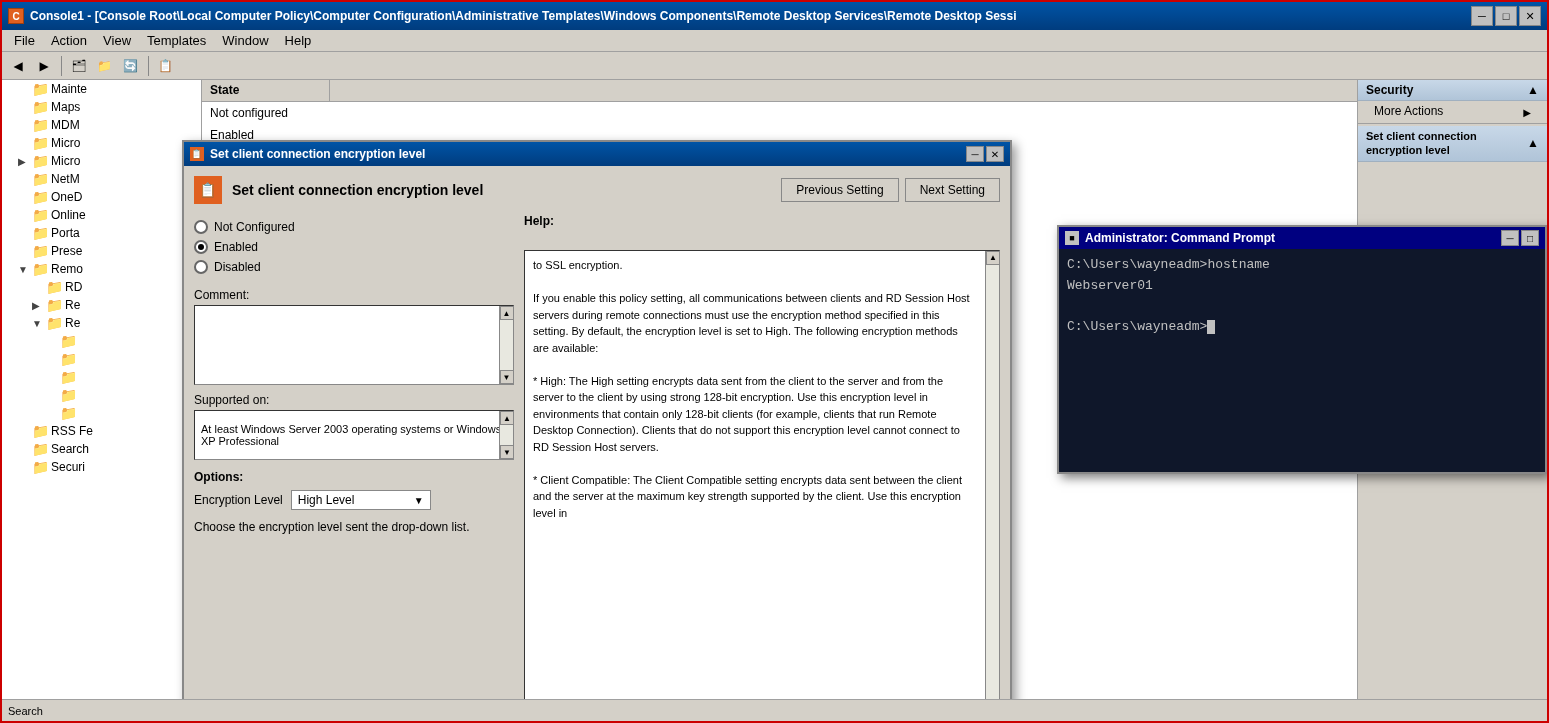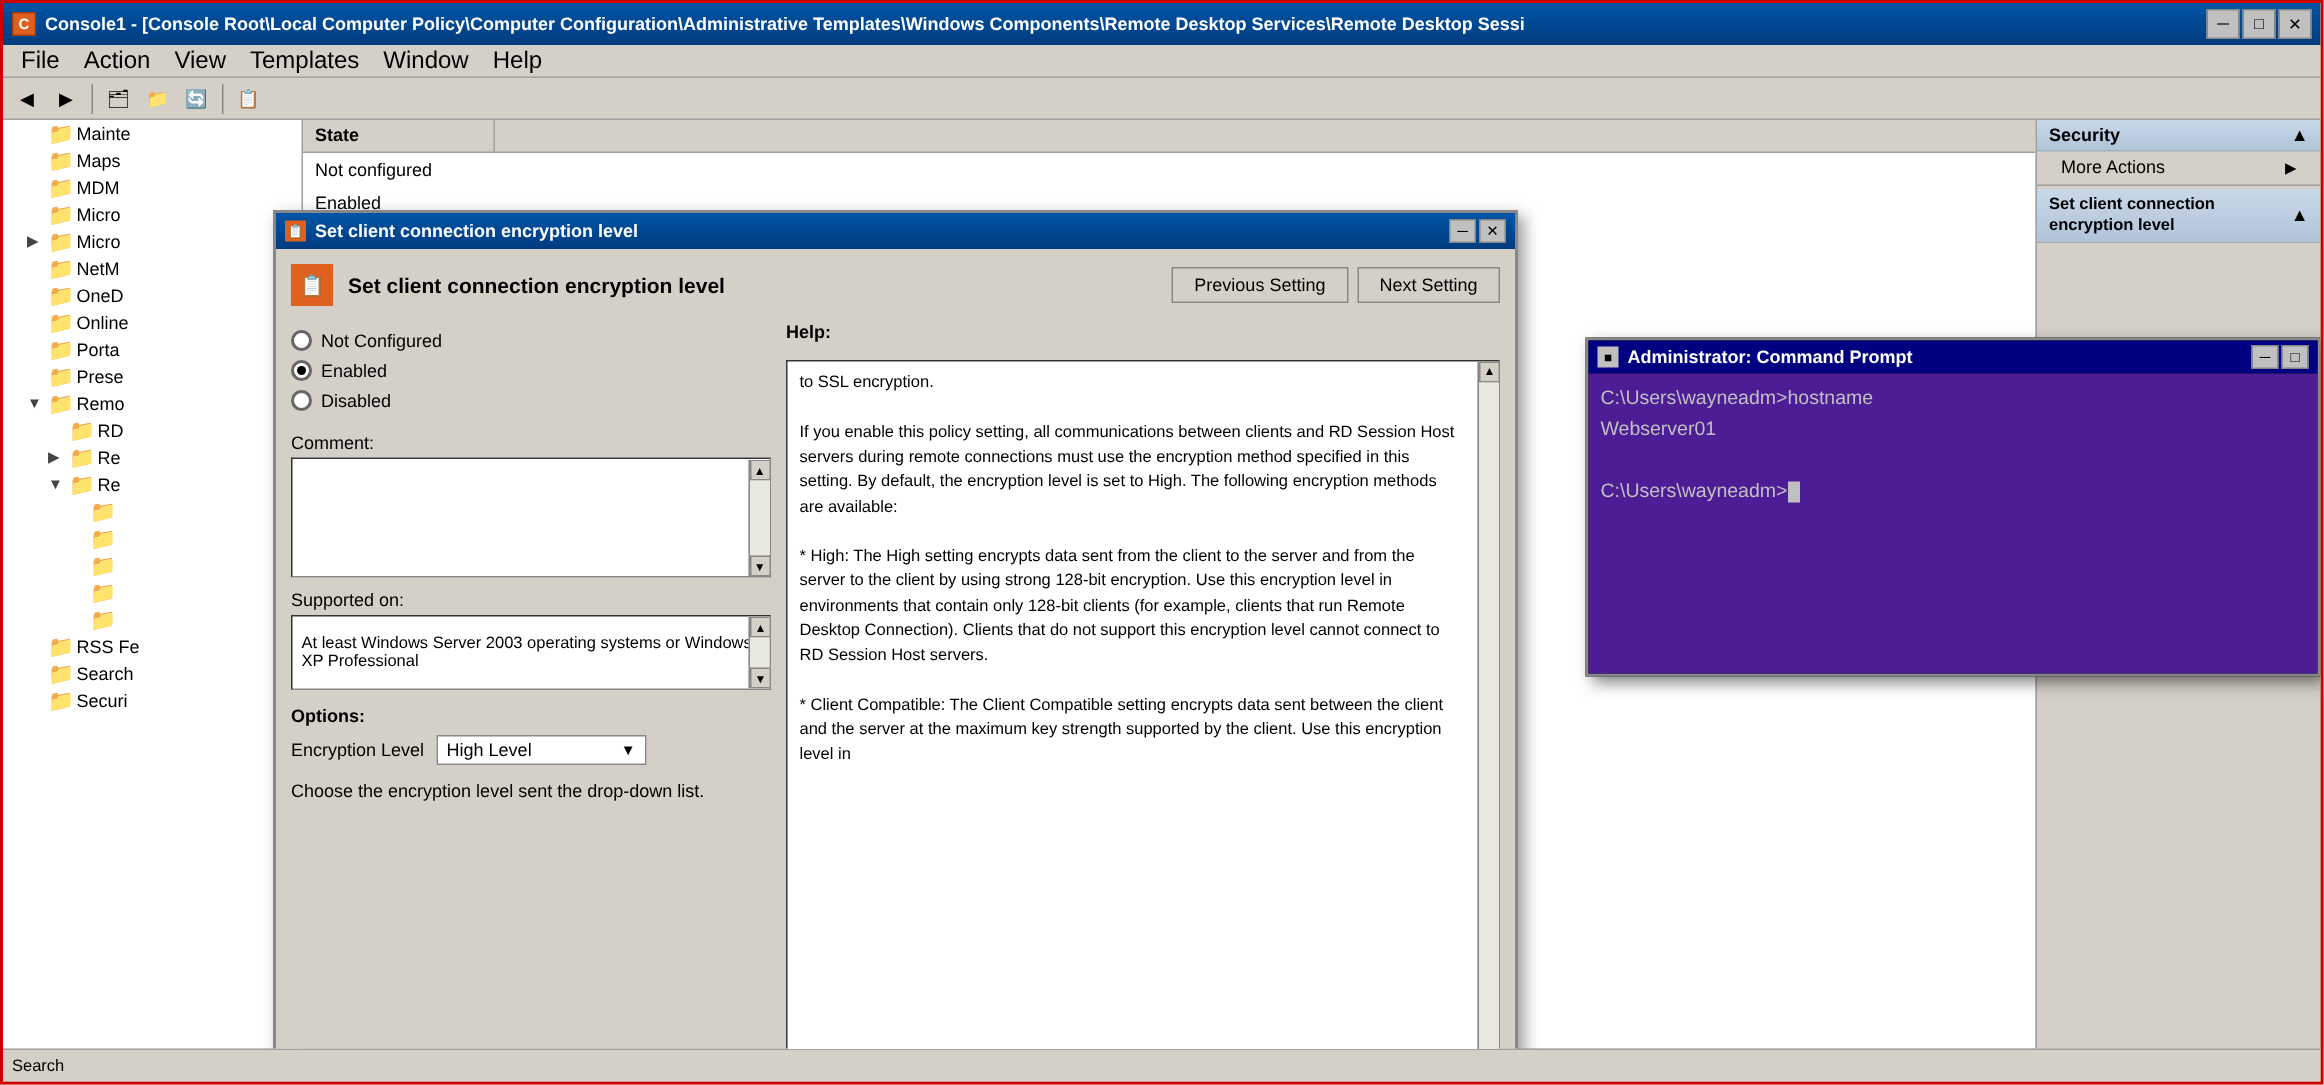--- a/index.html
+++ b/index.html
@@ -69,21 +69,21 @@
       display: flex;
       align-items: center;
       height: 22px;
       padding: 0 4px;
       border-bottom: 1px solid #a0a0a0;
       flex-shrink: 0;
     }
     .menu-item {
       padding: 2px 8px;
       cursor: pointer;
-      font-size: 16px;
+      font-size: 13px;
     }
 
     
     .toolbar {
       background: #d4d0c8;
       display: flex;
       align-items: center;
       height: 28px;
       padding: 2px 4px;
       border-bottom: 1px solid #a0a0a0;
@@ -453,27 +453,27 @@
     .cmd-title-btn {
       width: 18px; height: 16px;
       background: #c0c0c0;
       border: 1px solid #888;
       font-size: 10px;
       display: flex; align-items: center; justify-content: center;
       cursor: pointer;
       color: black;
     }
     .cmd-body {
-      background: #4c1d95;
+      background: #0f172a;
       color: #c0c0c0;
       padding: 6px 8px;
-      font-family: Liberation Sans, sans-serif;
+      font-family: Liberation Mono, monospace;
       font-size: 13px;
       line-height: 1.6;
-      height: 200px;
+      height: 223px;
     }
     .cmd-cursor {
       display: inline-block;
       width: 8px;
       height: 14px;
       background: #c0c0c0;
       vertical-align: middle;
     }
 
     
@@ -758,21 +758,21 @@
                   <div class="dropdown">
                     <span>High Level</span>
                     <span class="dropdown-arrow">▼</span>
                   </div>
                 </div>
                 <div style="font-size:12px; line-height:1.5;">Choose the encryption level sent the drop-down list.</div>
               </div>
             </div>
 
             <div class="dialog-right">
-              <div class="section-title" style="margin-bottom:12px;">Help:</div>
+              <div class="section-title" style="margin-bottom:22px;">Help:</div>
               <div class="help-description" style="position:relative;">
                 <div style="font-size:11px; line-height:1.5; padding-right:16px;">
                   to SSL encryption.<br><br>
                   If you enable this policy setting, all communications between clients and RD Session Host servers during remote connections must use the encryption method specified in this setting. By default, the encryption level is set to High. The following encryption methods are available:<br><br>
                   * High: The High setting encrypts data sent from the client to the server and from the server to the client by using strong 128-bit encryption. Use this encryption level in environments that contain only 128-bit clients (for example, clients that run Remote Desktop Connection). Clients that do not support this encryption level cannot connect to RD Session Host servers.<br><br>
                   * Client Compatible: The Client Compatible setting encrypts data sent between the client and the server at the maximum key strength supported by the client. Use this encryption level in
                 </div>
                 <div style="position:absolute; right:0; top:0; bottom:0; width:14px; background:#d4d0c8; border-left:1px solid #888; display:flex; flex-direction:column;">
                   <div class="scroll-arrow">▲</div>
                   <div class="scroll-track" style="flex:1; background:#e8e8e0;"></div>

